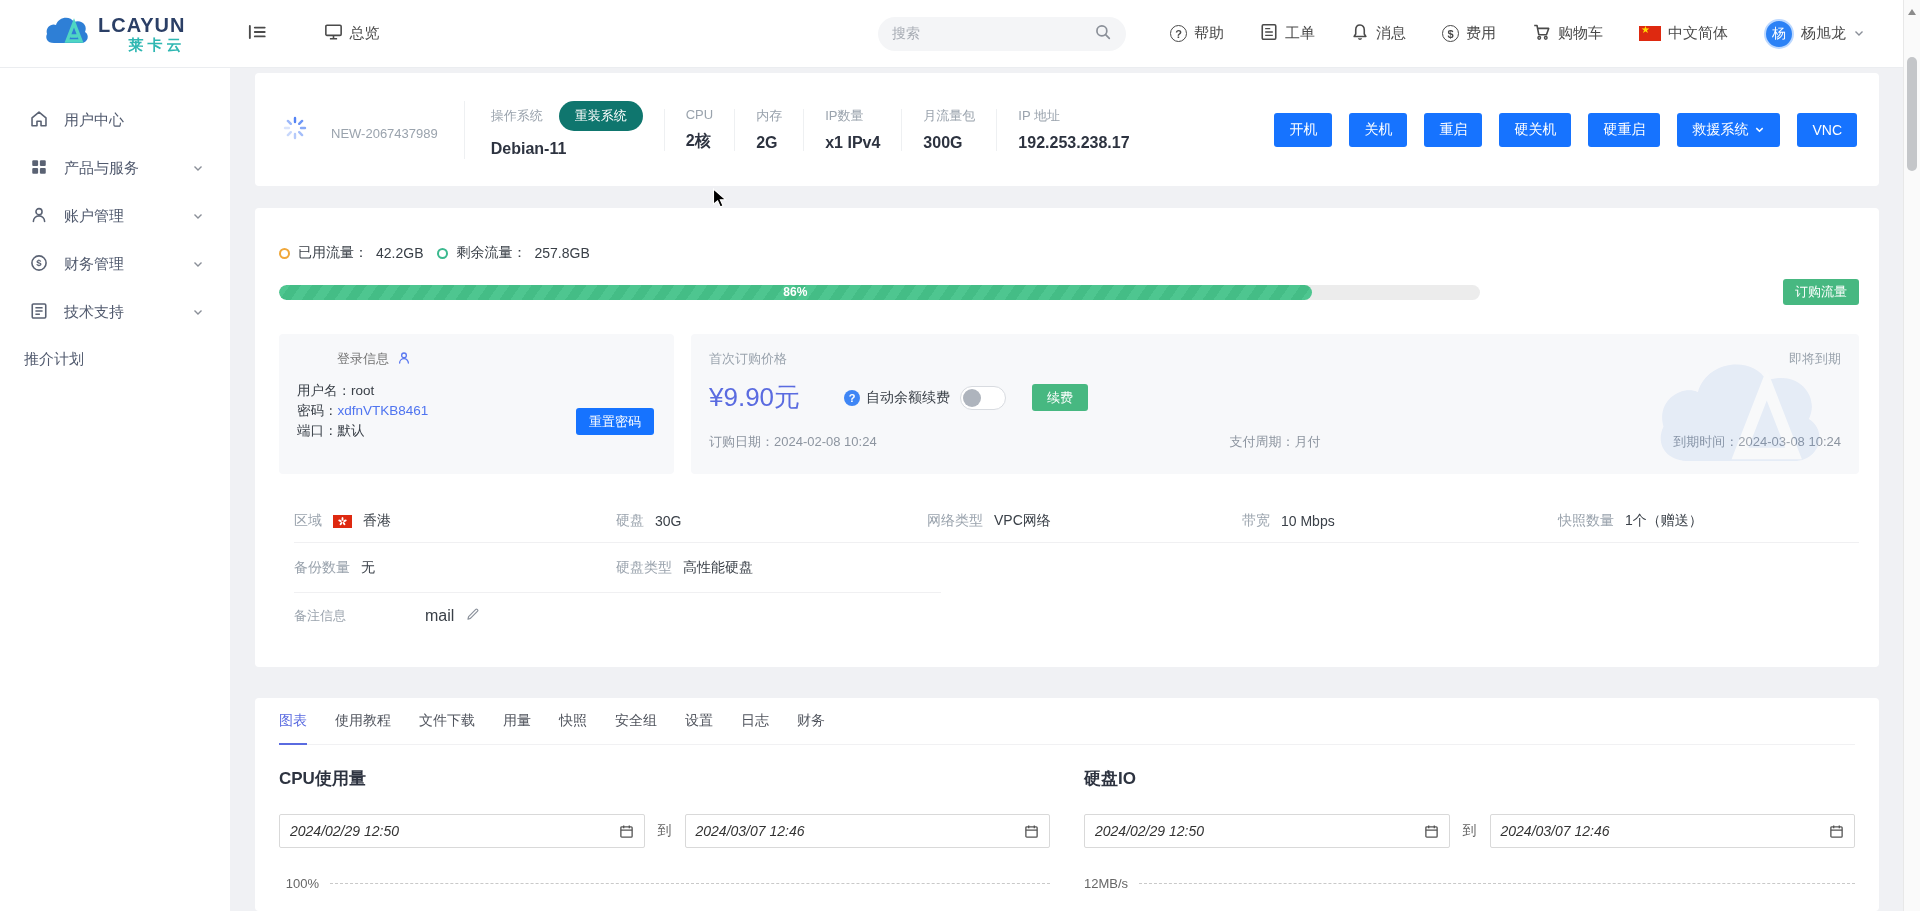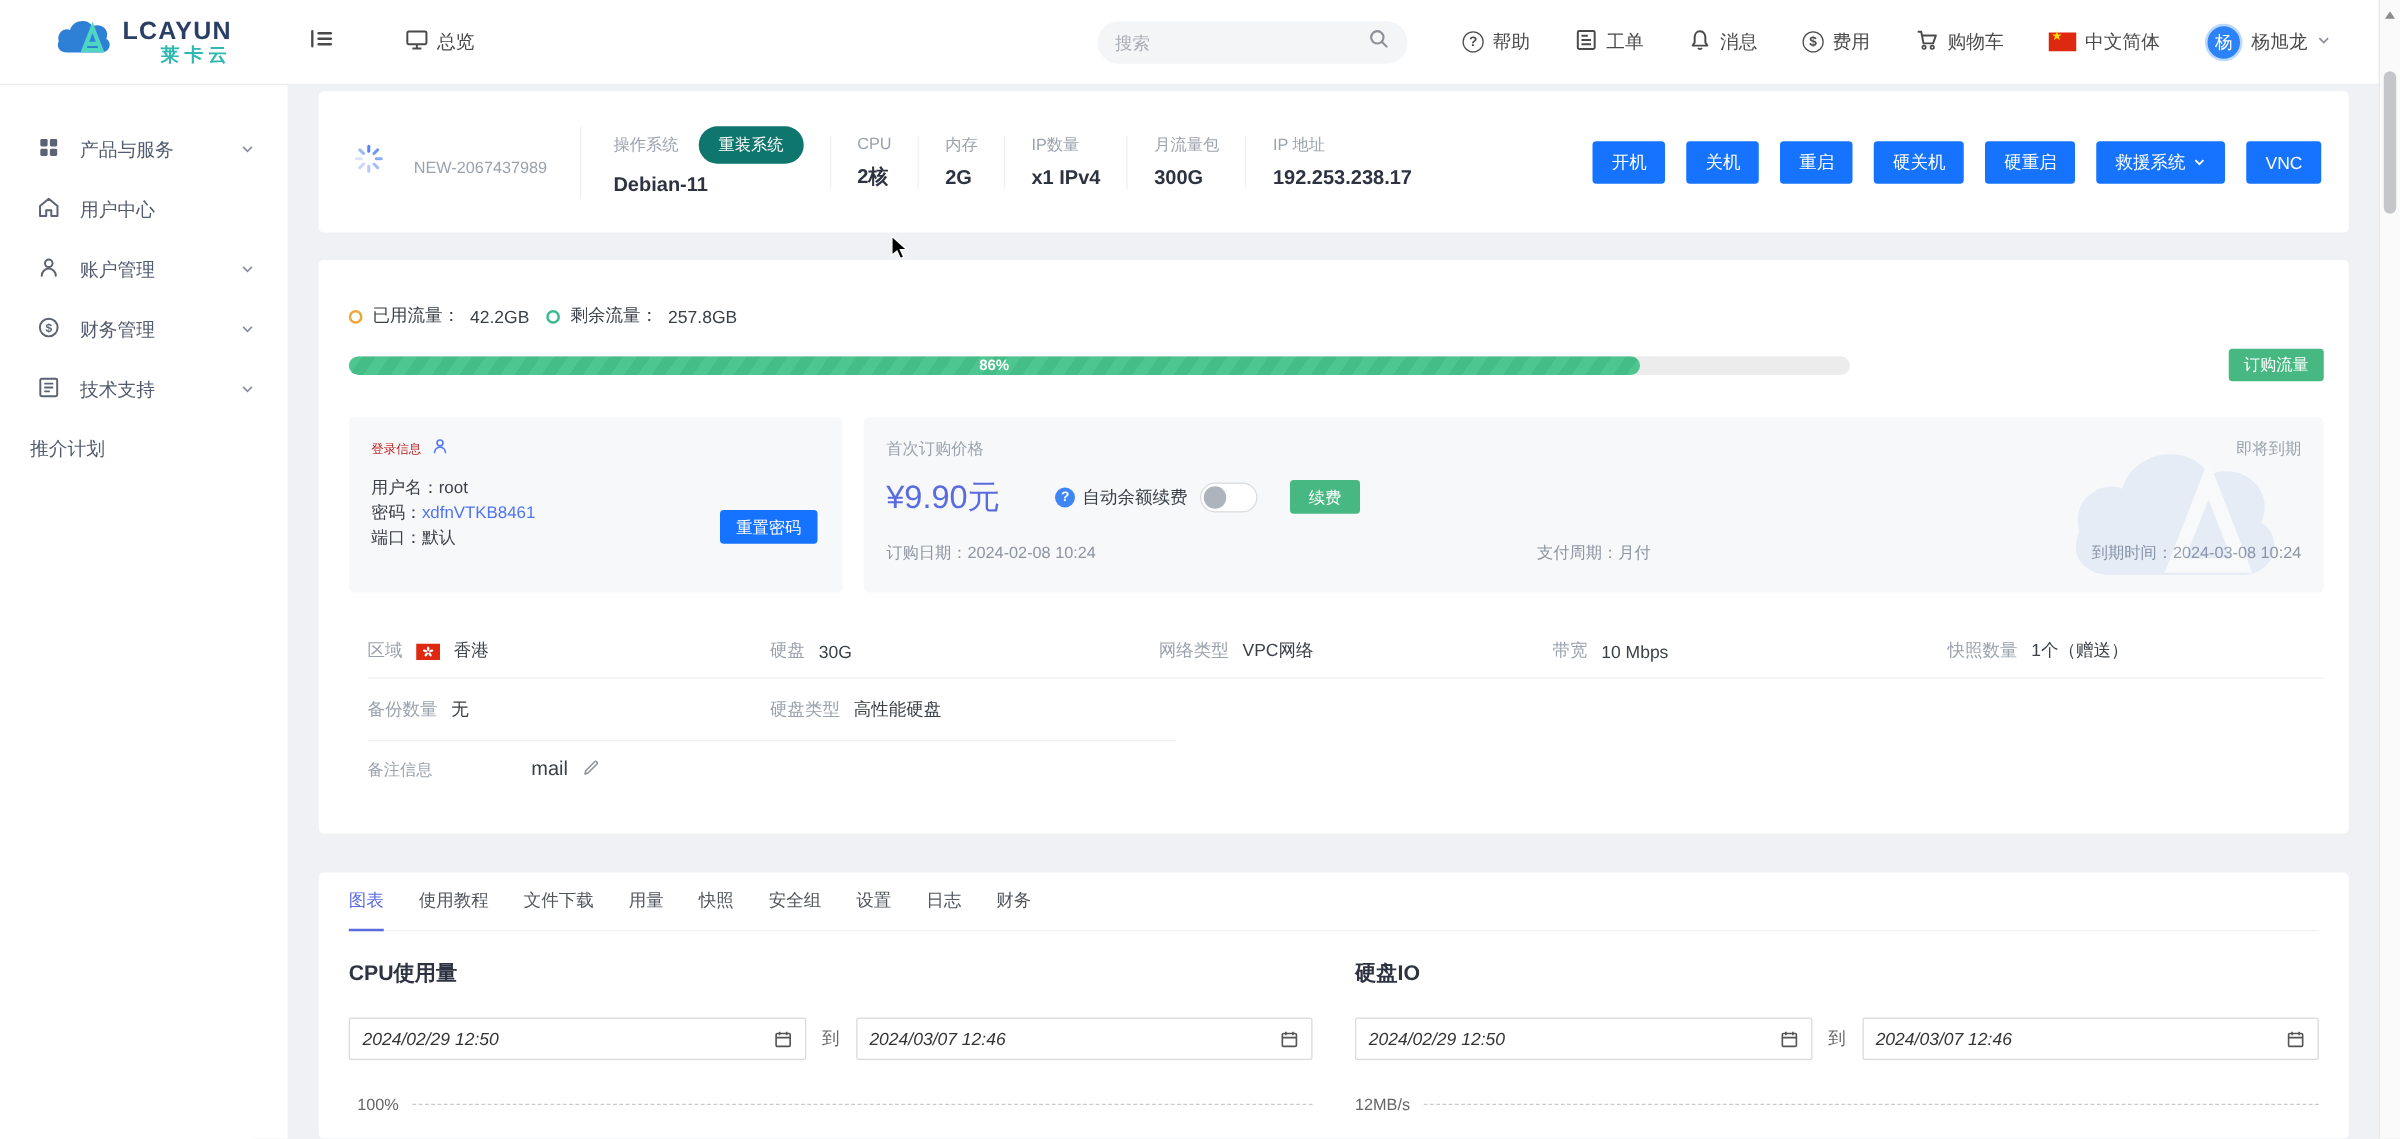--- a/index.html
+++ b/index.html
@@ -12,21 +12,21 @@
   .logo { display:flex; align-items:center; gap:8px; }
   .logo-text { display:flex; flex-direction:column; line-height:1; }
   .logo-en { font-size:20px; font-weight:bold; color:#2b3f66; letter-spacing:1px; }
   .logo-cn { font-size:15px; font-weight:bold; color:#2fb7b2; letter-spacing:4px; margin-top:2px;text-align:right; }
   .nav-collapse { margin-left:60px; }
   .nav-item { display:flex; align-items:center; gap:7px; font-size:15px; color:#4a4a4a; cursor:pointer; white-space:nowrap; }
   .nav-overview { margin-left:56px; }
   .nav-search { margin-left:auto; width:248px; height:34px; background:#f4f5f7; border-radius:17px;
                 display:flex; align-items:center; padding:0 14px; }
   .nav-search input { flex:1; border:none; background:transparent; outline:none; font-size:14px; color:#333;
-                      font-family:Liberation Sans, sans-serif; }
+                      font-family:Liberation Serif, serif; }
   .nav-search input::placeholder { color:#a8adb5; }
   .nav-right { display:flex; align-items:center; gap:36px; margin-left:44px; }
   .circle-glyph { width:17px; height:17px; border:1.5px solid #4a4a4a; border-radius:50%;
                   display:inline-flex; align-items:center; justify-content:center; font-size:11px; color:#4a4a4a; font-weight:bold; }
   .flag-cn { width:22px; height:15px; background:#de2910; position:relative; display:inline-block; }
   .flag-cn span { position:absolute; left:2px; top:-2px; color:#ffde00; font-size:10px; }
   .avatar { width:30px; height:30px; border-radius:50%; background:#2c82f6; color:#fff; font-size:14px;
             display:inline-flex; align-items:center; justify-content:center; border:2px solid #bcd8ff; }
   .caret { display:inline-block; }
 
@@ -73,21 +73,21 @@
   .traffic-row { display:flex; align-items:center; margin-top:17px; }
   .progress { width:76%; height:15px; border-radius:8px; background:#ececec; overflow:hidden; }
   .progress-fill { height:100%; border-radius:8px; background:repeating-linear-gradient(125deg,#4ec690 0 9px,#44bd86 9px 18px);
                    display:flex; align-items:center; justify-content:center; }
   .progress-label { color:#fff; font-size:12px; font-weight:bold; }
   .order-btn { margin-left:auto; background:#47b881; color:#fff; border:none; font-size:13px; height:26px;
                padding:0 12px; border-radius:3px; cursor:pointer; font-family:inherit; }
   .panels { display:flex; gap:17px; margin-top:29px; }
   .panel { background:#f7f8fa; border-radius:4px; height:140px; padding:16px 18px; position:relative; }
   .login-panel { width:395px; }
-  .panel-head { display:flex; align-items:center; gap:8px; font-size:10px; color:#b91c1c; }
+  .panel-head { display:flex; align-items:center; gap:8px; font-size:13px; color:#737373;margin-left:40px; }
   .login-rows { margin-top:13px; font-size:13.5px; color:#3a4048; line-height:20px; }
   .link { color:#4f74f0; cursor:pointer; }
   .reset-btn { position:absolute; right:20px; top:74px; background:#1673ff; color:#fff; border:none;
                font-size:13px; height:27px; padding:0 13px; border-radius:3px; cursor:pointer; font-family:inherit; }
   .price-panel { flex:1; overflow:hidden; }
   .price-top { display:flex; justify-content:space-between; font-size:13px; color:#9aa3ad; }
   .price-mid { display:flex; align-items:center; margin-top:12px; }
   .price { font-size:26px; color:#5a6be0; font-weight:500; }
   .q-icon { width:16px; height:16px; border-radius:50%; background:#3f86f5; color:#fff; font-size:11px; font-weight:bold;
             display:inline-flex; align-items:center; justify-content:center; margin-left:44px; }
@@ -230,38 +230,38 @@
 
 <div class="scrollbar">
   <div class="sb-arrow"></div>
   <div class="sb-thumb"></div>
 </div>
 
 <div class="sidebar">
   <div class="side-item">
     <span>
       <svg width="18" height="18" viewBox="0 0 16 16">
+          <path d="M8 1.8 L14.2 7 V14 H9.8 V10 H6.2 V14 H1.8 V7 Z" fill="none" stroke="#5a6273" stroke-width="1.4" stroke-linejoin="round"></path>
+        </svg>
+    </span>
+    <span>用户中心</span>
+  </div>
+  <div class="side-item">
+    <span>
+      <svg width="18" height="18" viewBox="0 0 16 16">
           <rect x="2" y="2" width="5.2" height="5.2" rx="1" fill="#5a6273"></rect>
           <rect x="8.8" y="2" width="5.2" height="5.2" rx="1" fill="#5a6273"></rect>
           <rect x="2" y="8.8" width="5.2" height="5.2" rx="1" fill="#5a6273"></rect>
           <rect x="8.8" y="8.8" width="5.2" height="5.2" rx="1" fill="#5a6273"></rect>
         </svg>
     </span>
     <span>产品与服务</span>
     <span class="chev"><svg width="12" height="12" viewBox="0 0 12 12">
           <path d="M2.5 4.5 L6 8 L9.5 4.5" fill="none" stroke="#8a8f98" stroke-width="1.4"></path>
         </svg></span>
-  </div>
-  <div class="side-item">
-    <span>
-      <svg width="18" height="18" viewBox="0 0 16 16">
-          <path d="M8 1.8 L14.2 7 V14 H9.8 V10 H6.2 V14 H1.8 V7 Z" fill="none" stroke="#5a6273" stroke-width="1.4" stroke-linejoin="round"></path>
-        </svg>
-    </span>
-    <span>用户中心</span>
   </div>
   <div class="side-item">
     <span>
       <svg width="18" height="18" viewBox="0 0 16 16">
           <circle cx="8" cy="5" r="2.7" fill="none" stroke="#5a6273" stroke-width="1.4"></circle>
           <path d="M3 13.8 a5 5 0 0 1 10 0" fill="none" stroke="#5a6273" stroke-width="1.4" stroke-linecap="round"></path>
         </svg>
     </span>
     <span>账户管理</span>
     <span class="chev"><svg width="12" height="12" viewBox="0 0 12 12">

